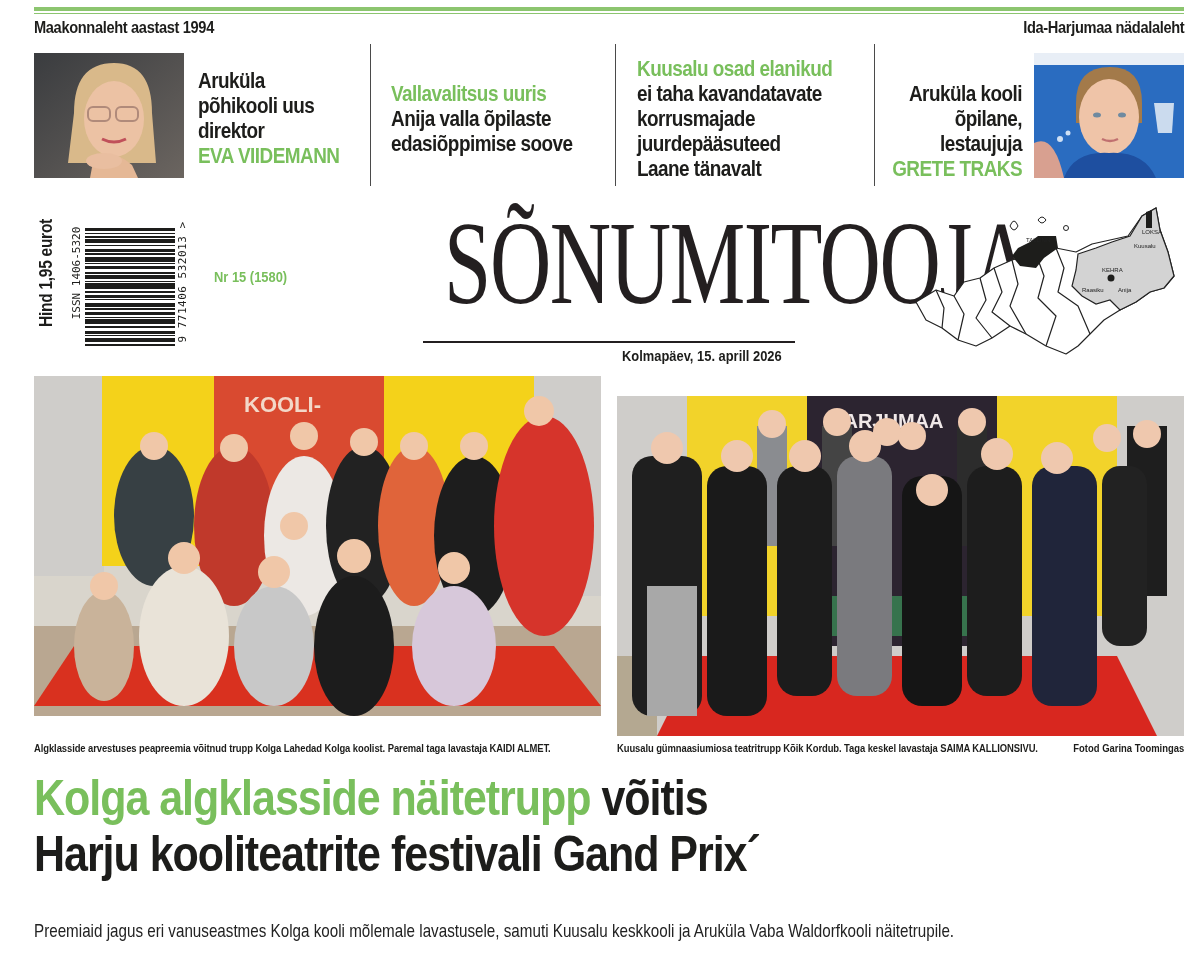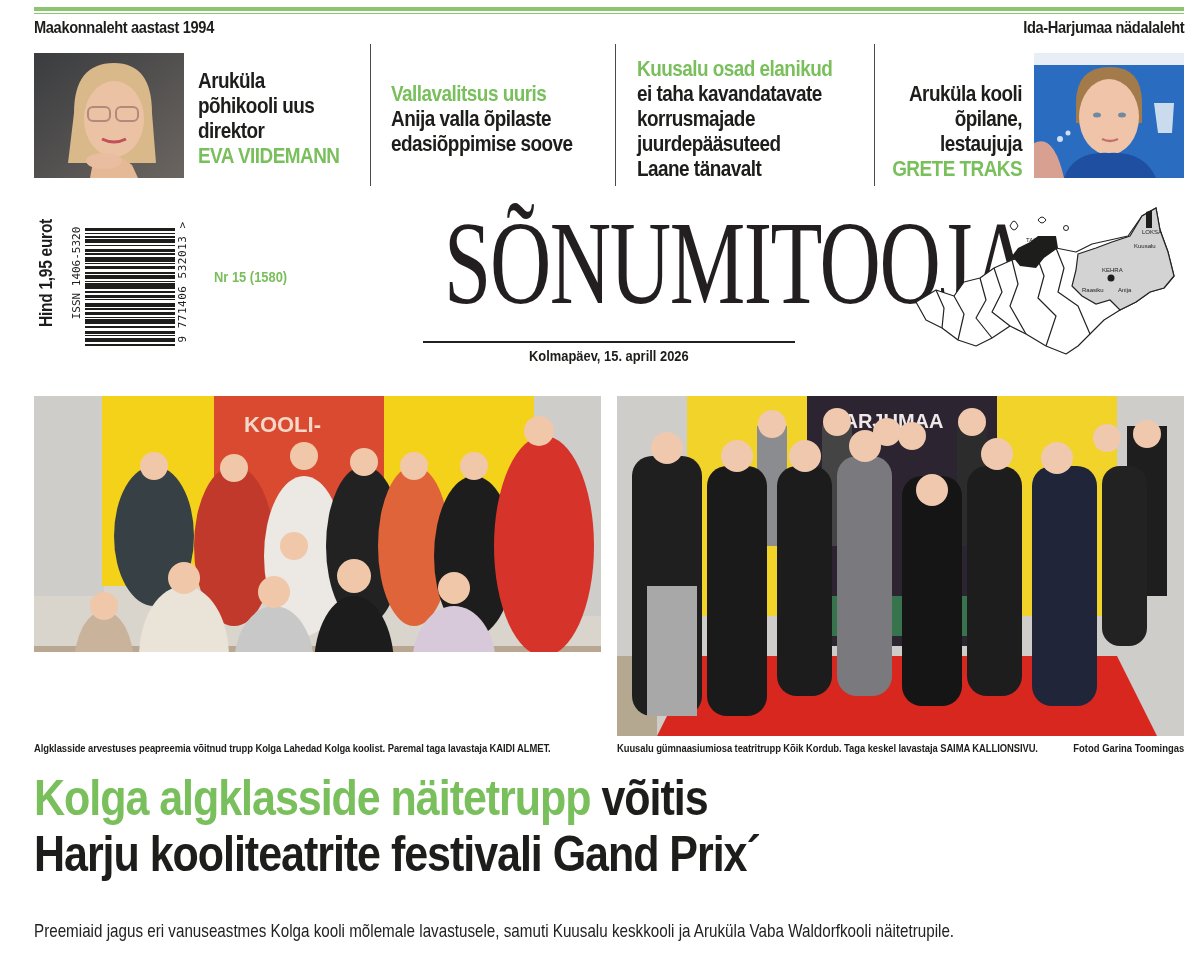--- a/index.html
+++ b/index.html
@@ -32,21 +32,21 @@
   .bars { position: absolute; left: 51px; top: 18px; width: 90px; height: 120px; display: flex; flex-direction: column; }
   .bars i { display: block; background: #1d1d1b; }
   .ean { position: absolute; left: 141px; top: 0; width: 14px; height: 144px; }
   .ean span { position: absolute; left: 7px; top: 72px; transform: translate(-50%,-50%) rotate(-90deg); white-space: nowrap; font-family: "DejaVu Sans Mono", monospace; font-size: 11px; letter-spacing: 0.5px; }
 
   .issue-no { position: absolute; left: 214px; top: 268px; color: #79bf5c; font-weight: bold; font-size: 15px; transform: scaleX(0.86); transform-origin: left center; }
 
   .masthead { position: absolute; left: 330px; top: 204px; width: 560px; height: 120px; text-align: center; }
   .masthead span { display: inline-block; font-family: "Liberation Serif", serif; font-size: 118px; line-height: 120px; color: #231f20; transform: scaleX(0.72); transform-origin: center; letter-spacing: -2px; white-space: nowrap; }
   .mast-rule { position: absolute; left: 423px; top: 341px; width: 372px; height: 2px; background: #231f20; }
-  .date { position: absolute; left: 423px; top: 347px; width: 372px; text-align: center; font-weight: bold; font-size: 15px; }
+  .date { position: absolute; left: 423px; top: 347px; width: 372px; text-align: right; font-weight: bold; font-size: 15px; }
   .date span { display: inline-block; transform: scaleX(0.86); }
 
   .map { position: absolute; left: 906px; top: 196px; width: 290px; height: 162px; }
 
   
   .photo { position: absolute; overflow: hidden; background: #d8d2c4; }
   .caption { position: absolute; top: 742px; font-weight: bold; font-size: 11.5px; white-space: nowrap; transform: scaleX(0.82); transform-origin: left center; letter-spacing: -0.1px; }
   .credit { position: absolute; top: 742px; right: 16px; font-weight: bold; font-size: 11.5px; white-space: nowrap; transform: scaleX(0.82); transform-origin: right center; }
 
   .headline { position: absolute; left: 34px; top: 770px; font-weight: bold; font-size: 50px; line-height: 56px; letter-spacing: -1.2px; transform: scaleX(0.86); transform-origin: left top; white-space: nowrap; }
@@ -202,21 +202,21 @@
       <text x="120" y="46">TALLINN</text>
       <text x="236" y="38">LOKSA</text>
       <text x="228" y="52">Kuusalu</text>
       <text x="196" y="76">KEHRA</text>
       <text x="176" y="96">Raasiku</text>
       <text x="212" y="96">Anija</text>
     </g>
   </svg>
 </div>
 
-<div class="photo" style="left:34px;top:396px;width:567px;height:256px;">
+<div class="photo" style="left:34px;top:376px;width:567px;height:340px;">
   <svg width="567" height="340" viewBox="0 0 567 340">
     <rect width="567" height="340" fill="#d9d5cc"></rect>
     <rect x="0" y="0" width="70" height="200" fill="#cfcdca"></rect>
     <rect x="68" y="0" width="440" height="190" fill="#f4d21a"></rect>
     <rect x="180" y="0" width="170" height="190" fill="#d94a30"></rect>
     <text x="210" y="36" font-family="Liberation Sans, sans-serif" font-weight="bold" font-size="22" fill="#f3d8c8">KOOLI-</text>
     <rect x="500" y="0" width="67" height="220" fill="#cfcdca"></rect>
     <rect x="0" y="250" width="567" height="90" fill="#b9a791"></rect>
     <path d="M0 330 L40 270 L520 270 L567 330 Z" fill="#d9311f"></path>
     <g>

